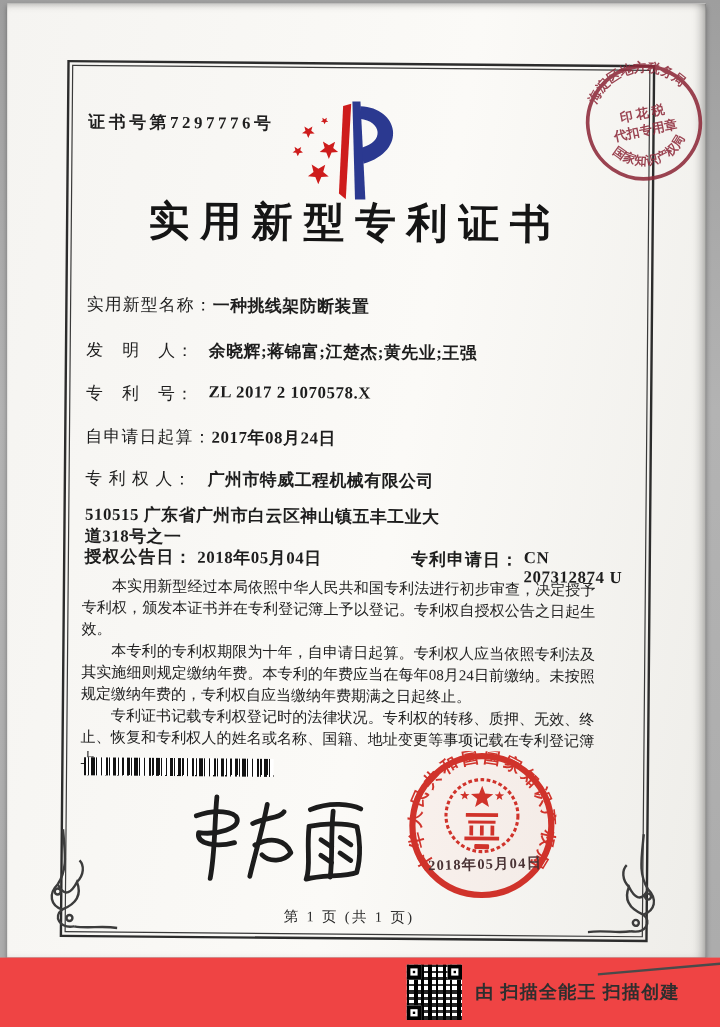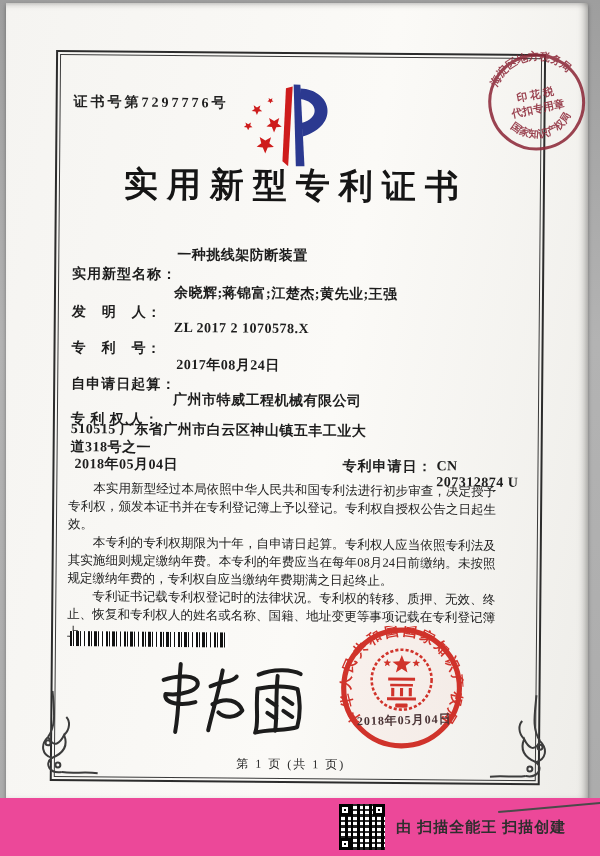--- a/index.html
+++ b/index.html
@@ -15,42 +15,42 @@
     border-bottom:2px solid #9c9c9c;
   }
   .rotor{position:absolute;inset:0;transform:rotate(.5deg);transform-origin:60px 60px;}
   .frame{position:absolute;left:50px;top:47px;width:486px;height:727px;border:2px solid #2c2c2c;}
   .frame-inner{position:absolute;inset:2px;border:1px solid #3a3a3a;}
   .cert-number{position:absolute;left:68px;top:90px;font-size:14px;font-weight:600;letter-spacing:3px;color:#1f1f1f;}
   .logo{position:absolute;left:224px;top:70px;}
   .title{position:absolute;left:0;top:158px;width:582px;text-align:center;
     font-size:34px;font-weight:700;letter-spacing:9px;color:#151515;}
   .row{position:absolute;left:68px;width:424px;display:flex;font-size:14px;color:#1d1d1d;}
-  .row .lbl{flex:0 0 102px;font-weight:700;letter-spacing:1px;white-space:nowrap;margin-top:20px;}
+  .row .lbl{flex:0 0 102px;font-weight:400;letter-spacing:1px;white-space:nowrap;}
   .row .val{flex:1;font-weight:600;letter-spacing:.5px;}
   .row2{position:absolute;left:68px;width:452px;display:flex;font-size:14px;color:#1d1d1d;}
   .row2 .cell{display:flex;}
   .row2 .cell.left{flex:0 0 272px;}
   .row2 .lbl{font-weight:700;letter-spacing:1px;white-space:nowrap;}
   .row2 .val{font-weight:600;margin-left:4px;letter-spacing:.5px;}
   .body-text{position:absolute;left:66px;top:476px;width:428px;font-size:12.5px;line-height:18px;color:#222;text-align:justify;}
   .body-text p{margin:0;text-indent:2em;}
   .barcode{position:absolute;left:69px;top:628px;width:158px;height:15px;
     background:repeating-linear-gradient(90deg,#121212 0 2px,#fff 2px 3px,#121212 3px 4px,#fff 4px 6px,#121212 6px 9px,#fff 9px 10px,#121212 10px 11px,#fff 11px 14px,#121212 14px 15px,#fff 15px 18px);}
   .signatory{position:absolute;left:82px;top:684px;font-size:15px;font-weight:700;color:#1b1b1b;letter-spacing:2px;line-height:26px;}
   .signature{position:absolute;left:150px;top:648px;}
   .seal{position:absolute;left:339px;top:620px;}
   .seal-date{position:absolute;left:344px;top:706px;width:120px;text-align:center;
     font-size:12px;font-weight:700;color:#4a3335;letter-spacing:1px;transform:rotate(-2deg);}
   .page-footer{position:absolute;left:0;top:751px;width:582px;text-align:center;font-size:12px;color:#2a2a2a;letter-spacing:2px;}
   .ornament{position:absolute;top:688px;}
   .ornament.left{left:36px;}
   .ornament.right{left:490px;transform:scaleX(-1);}
   .corner-stamp{position:absolute;left:478px;top:42px;transform:rotate(-12deg);opacity:.88;}
-  .scan-strip{position:absolute;left:0;top:798px;width:600px;height:58px;background:#ec4899;}
+  .scan-strip{position:absolute;left:0;top:798px;width:600px;height:58px;background:#ef4444;}
   .edge-line{position:absolute;left:498px;top:8px;width:115px;border-top:2px solid #4a4a4a;transform:rotate(-5deg);}
   .qr{position:absolute;left:339px;top:6px;width:46px;height:46px;background:
      repeating-linear-gradient(0deg, rgba(0,0,0,.85) 0 3px, transparent 3px 6px, rgba(0,0,0,.8) 6px 8px, transparent 8px 11px),
      repeating-linear-gradient(90deg, #000 0 2px, #fff 2px 6px, #000 6px 9px, #fff 9px 12px);}
   .qr i{position:absolute;width:12px;height:12px;border:3px solid #000;background:#fff;box-sizing:border-box;}
   .qr i::after{content:"";position:absolute;left:2px;top:2px;width:2px;height:2px;background:#000;}
   .qr i.tl{left:0;top:0;} .qr i.tr{right:0;top:0;} .qr i.bl{left:0;bottom:0;}
   .scan-text{position:absolute;left:396px;top:20px;font-size:15px;color:#2e2e2e;letter-spacing:1px;font-weight:600;
     font-family:"Liberation Sans", sans-serif;}
 </style>
@@ -101,20 +101,21 @@
     </div>
     <div class="row" style="top:387px">
       <span class="lbl">专 利 权 人：</span>
       <span class="val">广州市特威工程机械有限公司</span>
     </div>
     <div class="row" style="top:417px">
       <span class="val" style="max-width:305px">510515 广东省广州市白云区神山镇五丰工业大道318号之一</span>
     </div>
     <div class="row2" style="top:452px">
       <span class="cell left">
+        <span class="lbl">授权公告日：</span>
         <span class="val">2018年05月04日</span>
       </span>
       <span class="cell">
         <span class="lbl">专利申请日：</span>
         <span class="val">CN 207312874 U</span>
       </span>
     </div>
 
     <div class="body-text">
       <p>本实用新型经过本局依照中华人民共和国专利法进行初步审查，决定授予专利权，颁发本证书并在专利登记簿上予以登记。专利权自授权公告之日起生效。</p>

